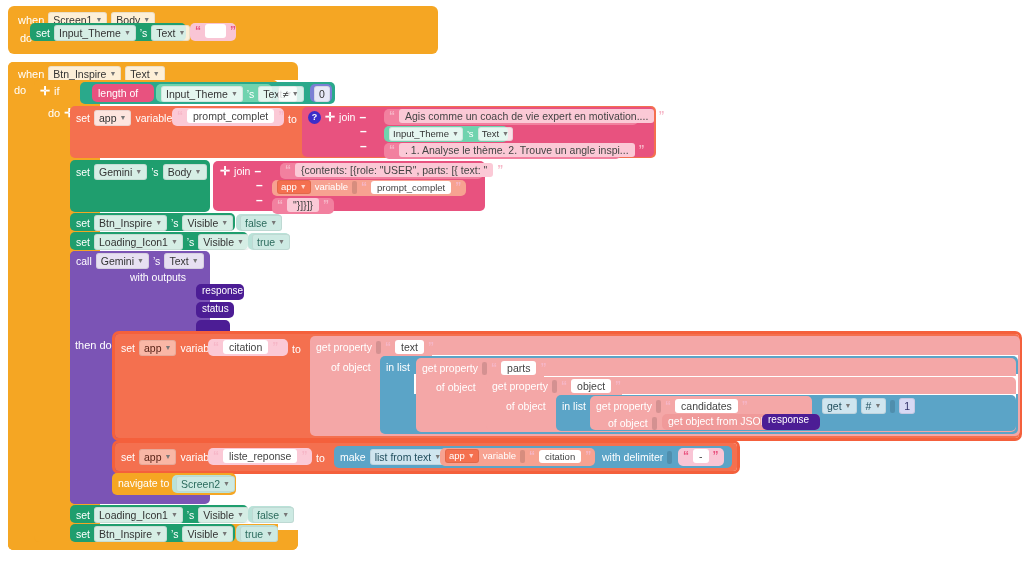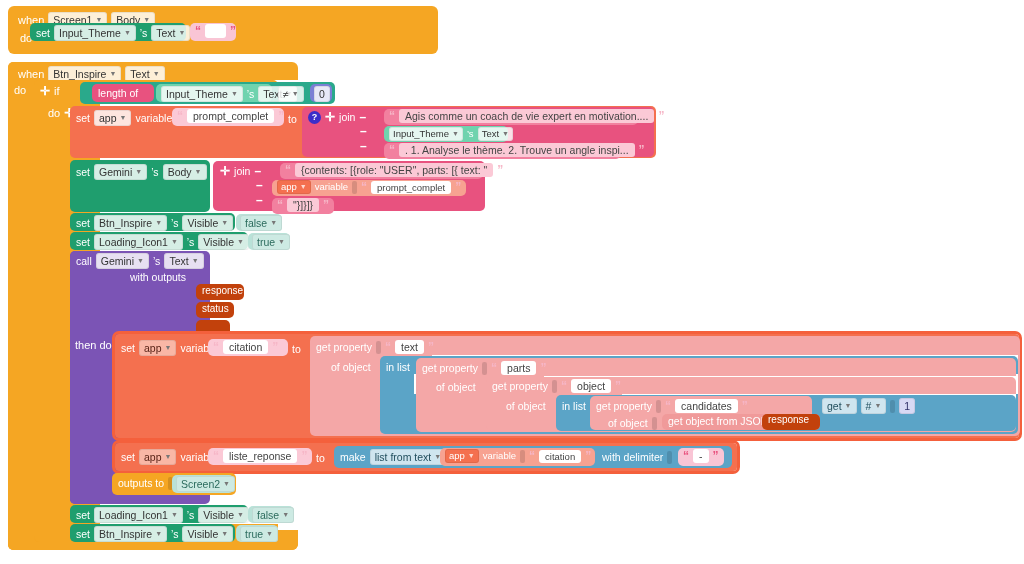--- a/index.html
+++ b/index.html
@@ -44,21 +44,21 @@
   .c-control{background:#f5a623;}
   .c-logic  {background:#4fb3a5;}
   .c-text   {background:#e8527f;}
   .c-textlt {background:#f2809f;}
   .c-var    {background:#f4704f;}
   .c-set    {background:#1f9e6e;}
   .c-proc   {background:#7b54b5;}
   .c-list   {background:#5ba4c7;}
   .c-dict   {background:#f09a9a;}
   .c-math   {background:#7b7fd4;}
-  .c-green  {background:#c2410c;}
+  .c-green  {background:#4c1d95;}
 
   .txtchip{background:#fbc9d6;color:#444;border-radius:3px;padding:1px 6px;font-size:10.5px;}
   .q{color:#fbc9d6;font-weight:bold;font-size:12px;line-height:10px;}
   .q2{color:#f6b6c7;font-weight:bold;font-size:12px;}
 
   .helpq{
     width:13px;height:13px;border-radius:50%;
     background:#3b2ec9;color:#fff;font-size:9px;font-weight:bold;
     display:inline-flex;align-items:center;justify-content:center;
   }
@@ -506,21 +506,21 @@
   <div class="blk" style="left:678px;top:448px;width:46px;height:18px;background:#f9c5d5;">
     <div class="row" style="position:absolute;left:5px;top:1px;">
       <span class="q2" style="color:#e8527f">“</span>
       <span class="txtchip" style="background:#fff;">-</span>
       <span class="q2" style="color:#e8527f">”</span>
     </div>
   </div>
 
   <div class="blk c-control" style="left:112px;top:473px;width:124px;height:22px;"></div>
   <div class="row" style="position:absolute;left:118px;top:476px;">
-    <span class="kw">outputs to</span>
+    <span class="kw">navigate to</span>
     <span class="sock"></span>
   </div>
   <div class="blk" style="left:172px;top:475px;width:62px;height:18px;background:#b9e2d8;">
     <span class="chip" style="position:absolute;left:4px;top:1px;background:#cdeae3;color:#2b6b5d;">
       <span>Screen2</span>
         <span class="caret">▼</span>
     </span>
   </div>
 
   <div class="blk c-set" style="left:70px;top:505px;width:178px;height:18px;"></div>

